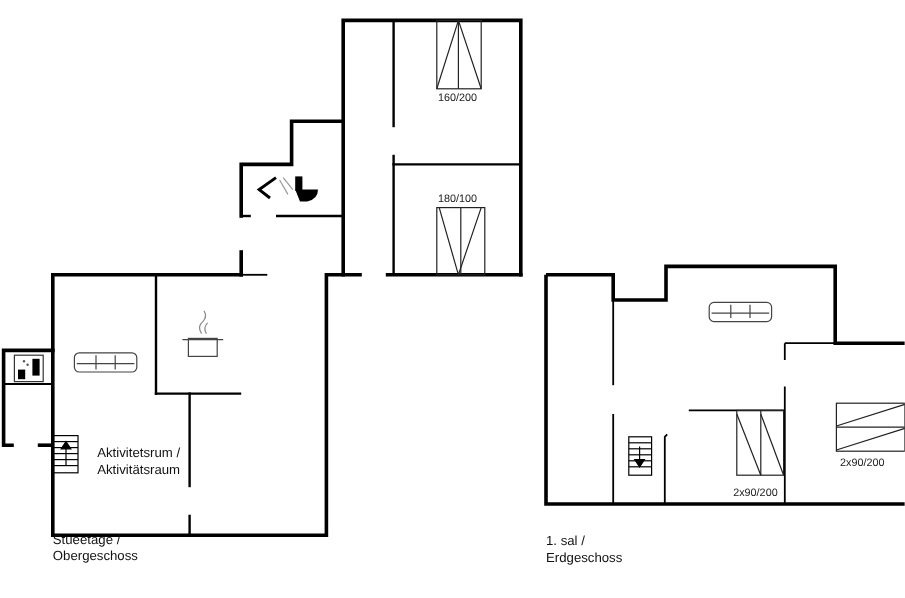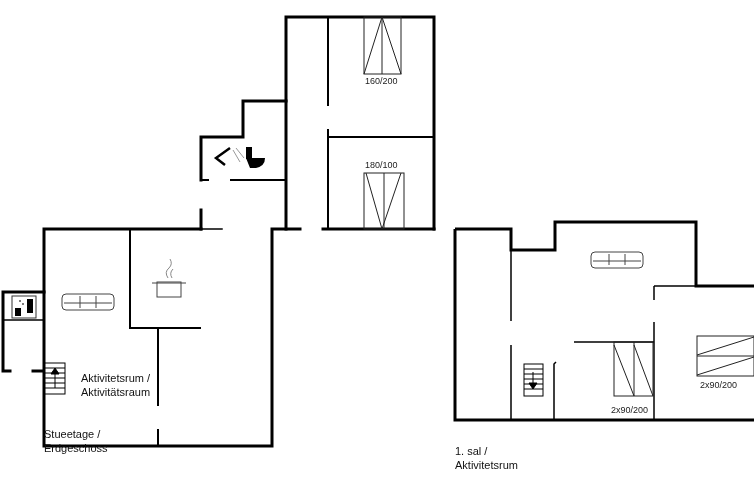--- a/index.html
+++ b/index.html
@@ -138,21 +138,21 @@
 <div class="blbl" style="left:365px;top:76px;">160/200</div>
 <div class="blbl" style="left:365px;top:160px;">180/100</div>
 <div class="blbl" style="left:611px;top:405px;">2x90/200</div>
 <div class="blbl" style="left:700px;top:380px;">2x90/200</div>
 
 <div class="lbl" style="left:81px;top:371px;">
   <div>Aktivitetsrum /</div>
   <div>Aktivitätsraum</div>
 </div>
 
-<div class="lbl" style="left:44px;top:427px;">
+<div class="lbl" style="left:44px;top:443px;">
   <div>Stueetage /</div>
-  <div>Erdgeschoss</div>
+  <div>Obergeschoss</div>
 </div>
 
 <div class="lbl" style="left:455px;top:428px;margin-top:16px;">
   <div>1. sal /</div>
-  <div>Aktivitetsrum</div>
+  <div>Erdgeschoss</div>
 </div>
 
 </body></html>

